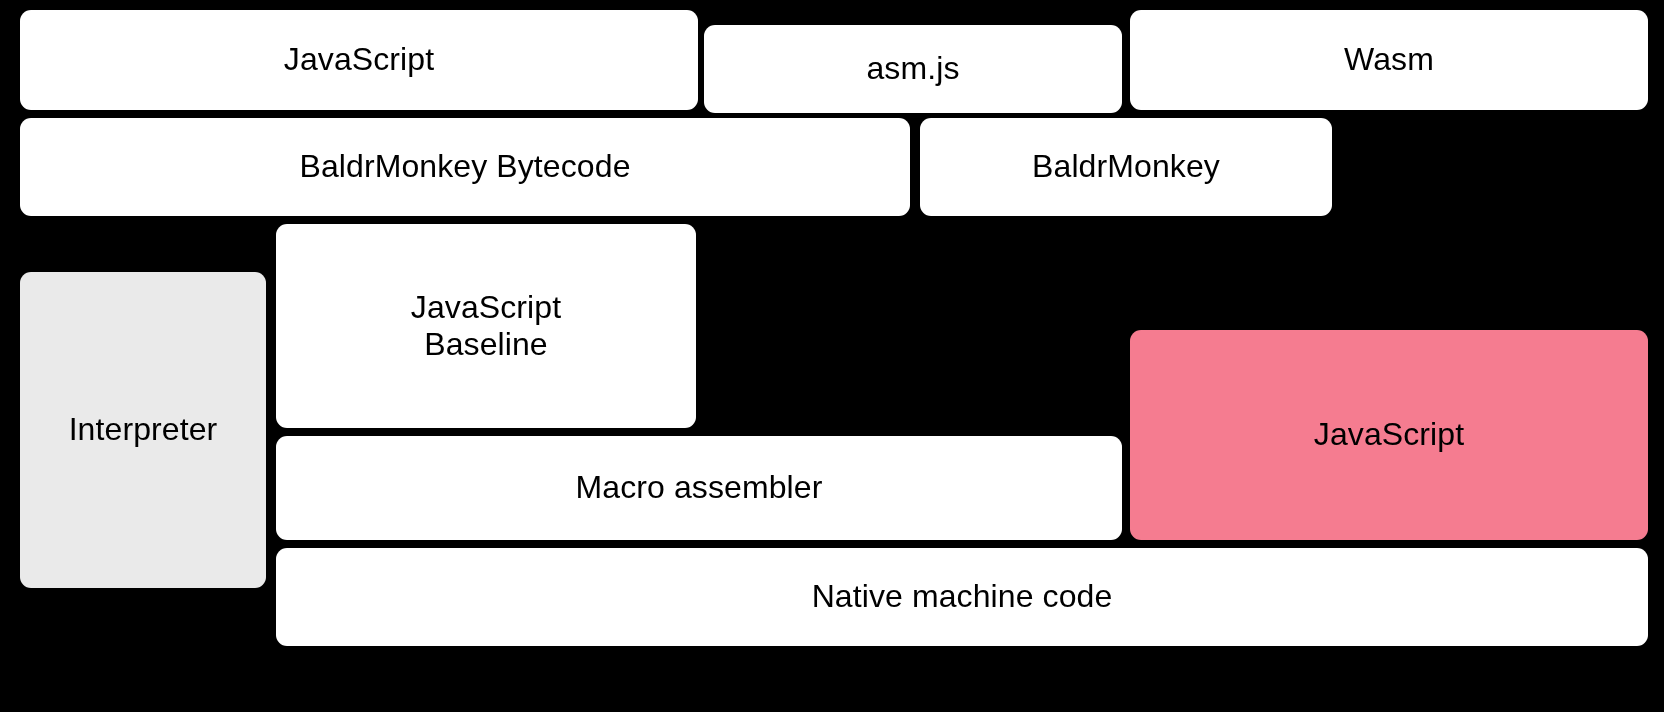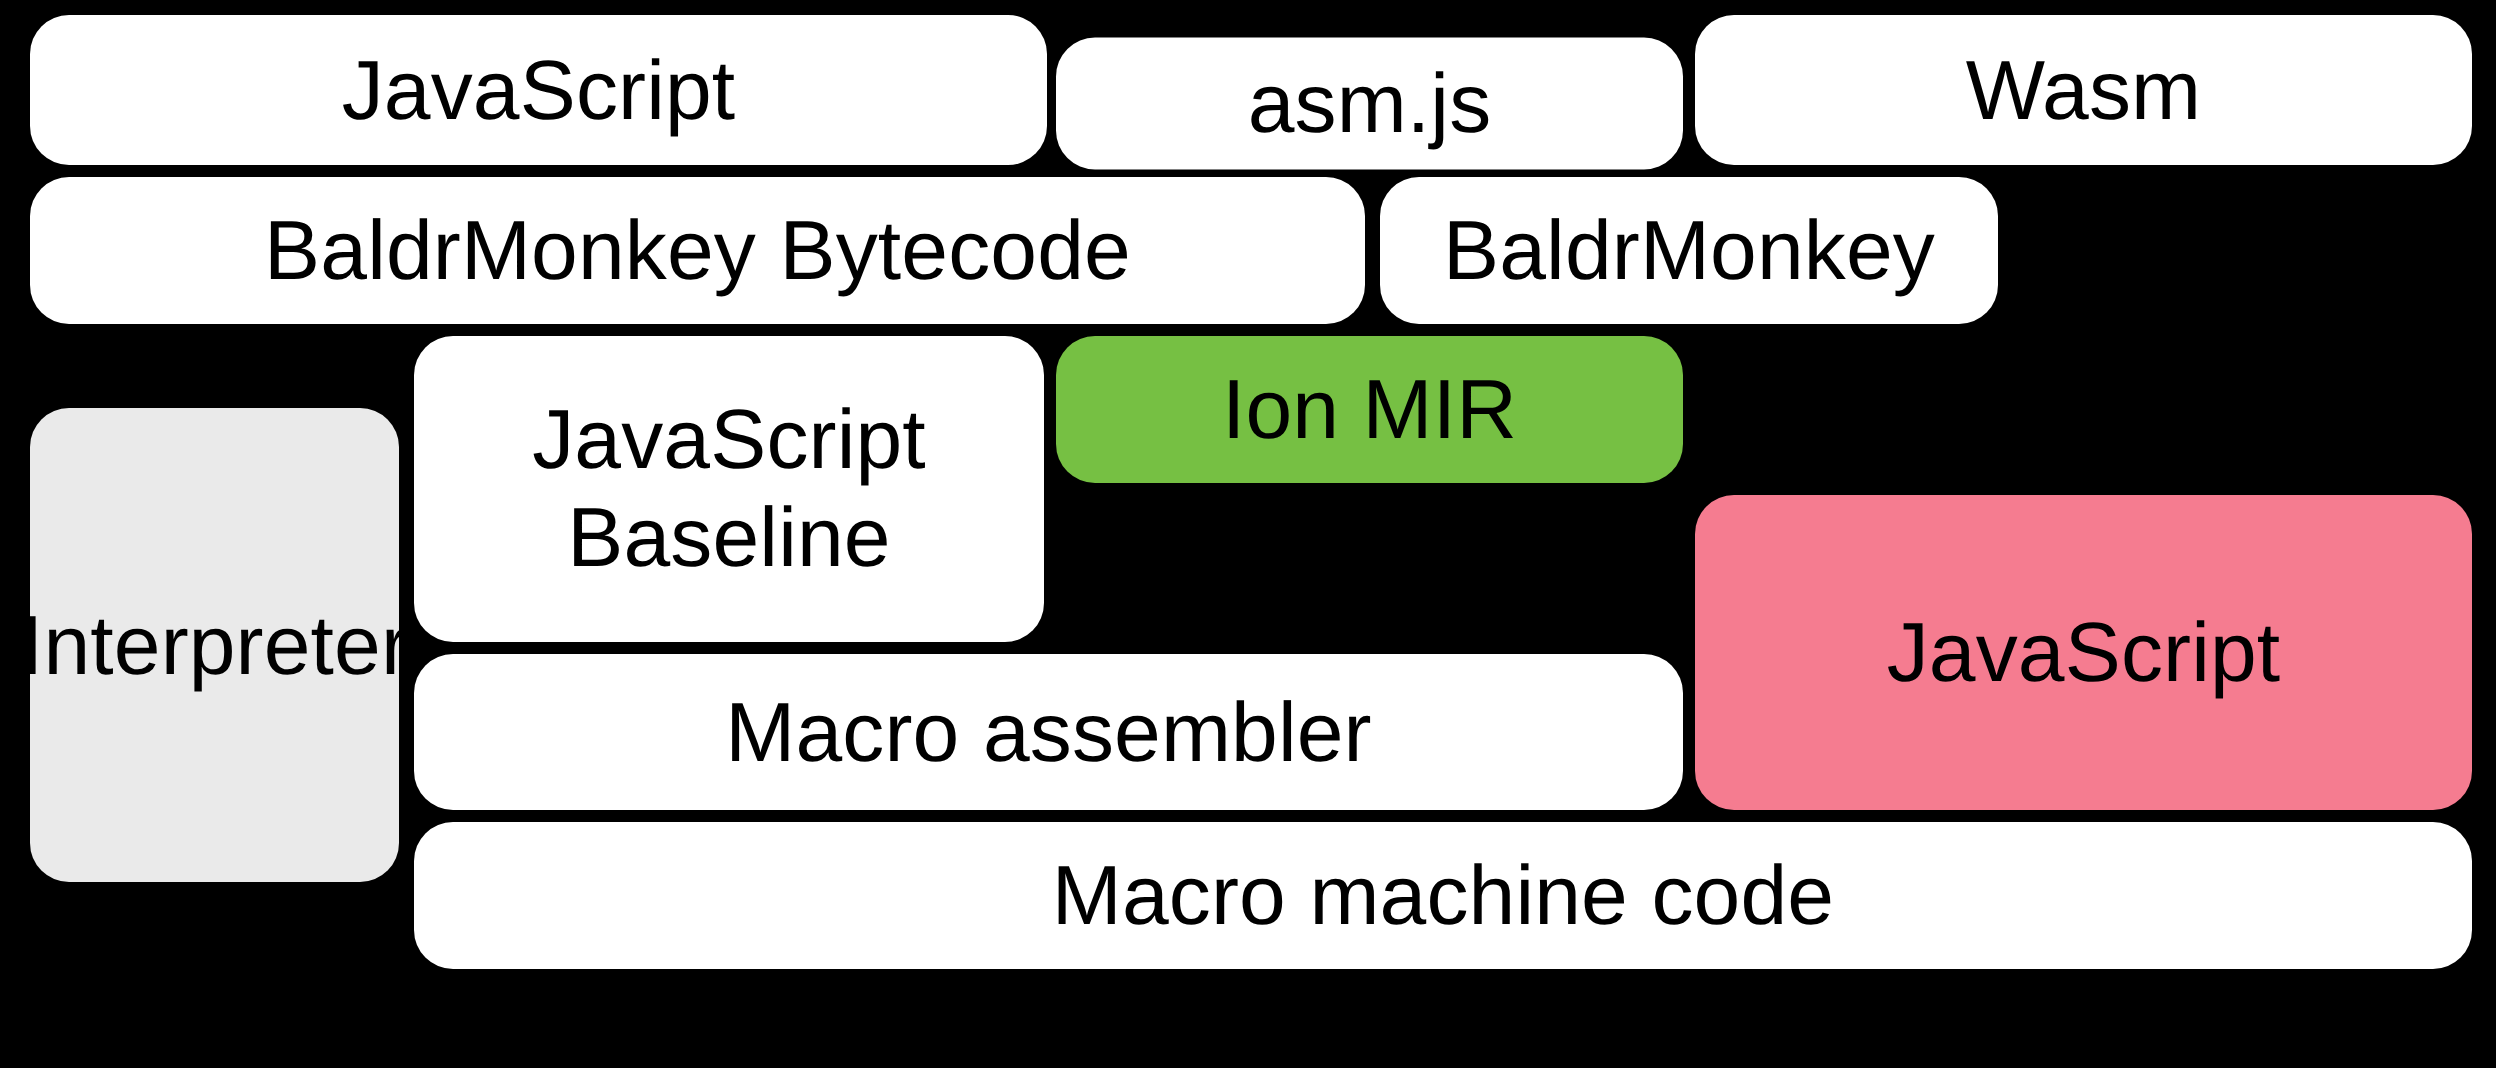--- a/index.html
+++ b/index.html
@@ -12,27 +12,27 @@
     position: relative;
     width: 1664px;
     height: 712px;
     background: #000000;
     overflow: hidden;
     font-family: "Liberation Sans", "DejaVu Sans", sans-serif;
   }
   .box {
     position: absolute;
     box-sizing: border-box;
-    border-radius: 26px;
+    border-radius: 11px;
     display: flex;
     align-items: center;
     justify-content: center;
     text-align: center;
     color: #000000;
-    font-size: 56px;
+    font-size: 32px;
     line-height: 1.16;
     font-weight: 400;
     letter-spacing: 0.1px;
     white-space: pre-line;
     padding: 2px 22px;
     user-select: none;
   }
   .fill-white  { background: #FFFFFF; }
   .fill-gray   { background: #EAEAEA; margin-top: 48px; }
   .fill-green  { background: #76C043; }
@@ -43,17 +43,16 @@
 
 <div id="diagram" style="width: 1664px; height: 712px; background: rgb(0, 0, 0);">
     <div class="box fill-white" style="left: 20px; top: 10px; width: 678px; height: 100px; background: rgb(255, 255, 255);"><span>JavaScript</span></div>
     <div class="box fill-white" style="left: 704px; top: 25px; width: 418px; height: 88px; background: rgb(255, 255, 255);"><span>asm.js</span></div>
     <div class="box fill-white" style="left: 1130px; top: 10px; width: 518px; height: 100px; background: rgb(255, 255, 255);"><span>Wasm</span></div>
     <div class="box fill-white" style="left: 20px; top: 118px; width: 890px; height: 98px; background: rgb(255, 255, 255);"><span>BaldrMonkey Bytecode</span></div>
     <div class="box fill-white" style="left: 920px; top: 118px; width: 412px; height: 98px; background: rgb(255, 255, 255);"><span>BaldrMonkey</span></div>
     <div class="box fill-gray" style="left: 20px; top: 224px; width: 246px; height: 316px; background: rgb(234, 234, 234);"><span>Interpreter</span></div>
     <div class="box fill-white" style="left: 276px; top: 224px; width: 420px; height: 204px; background: rgb(255, 255, 255);"><span>JavaScript
 Baseline</span></div>
-    <div class="box fill-green" style="left: 704px; top: 224px; width: 418px; height: 98px; background: rgb(118, 192, 67);"><span>Ion MIR</span></div>
     <div class="box fill-pink" style="left: 1130px; top: 330px; width: 518px; height: 210px; background: rgb(245, 124, 144);"><span>JavaScript</span></div>
     <div class="box fill-white" style="left: 276px; top: 436px; width: 846px; height: 104px; background: rgb(255, 255, 255);"><span>Macro assembler</span></div>
-    <div class="box fill-white" style="left: 276px; top: 548px; width: 1372px; height: 98px; background: rgb(255, 255, 255);"><span>Macro machine code</span></div>
+    <div class="box fill-white" style="left: 276px; top: 548px; width: 1372px; height: 98px; background: rgb(255, 255, 255);"><span>Native machine code</span></div>
   </div>
 
 </body></html>

